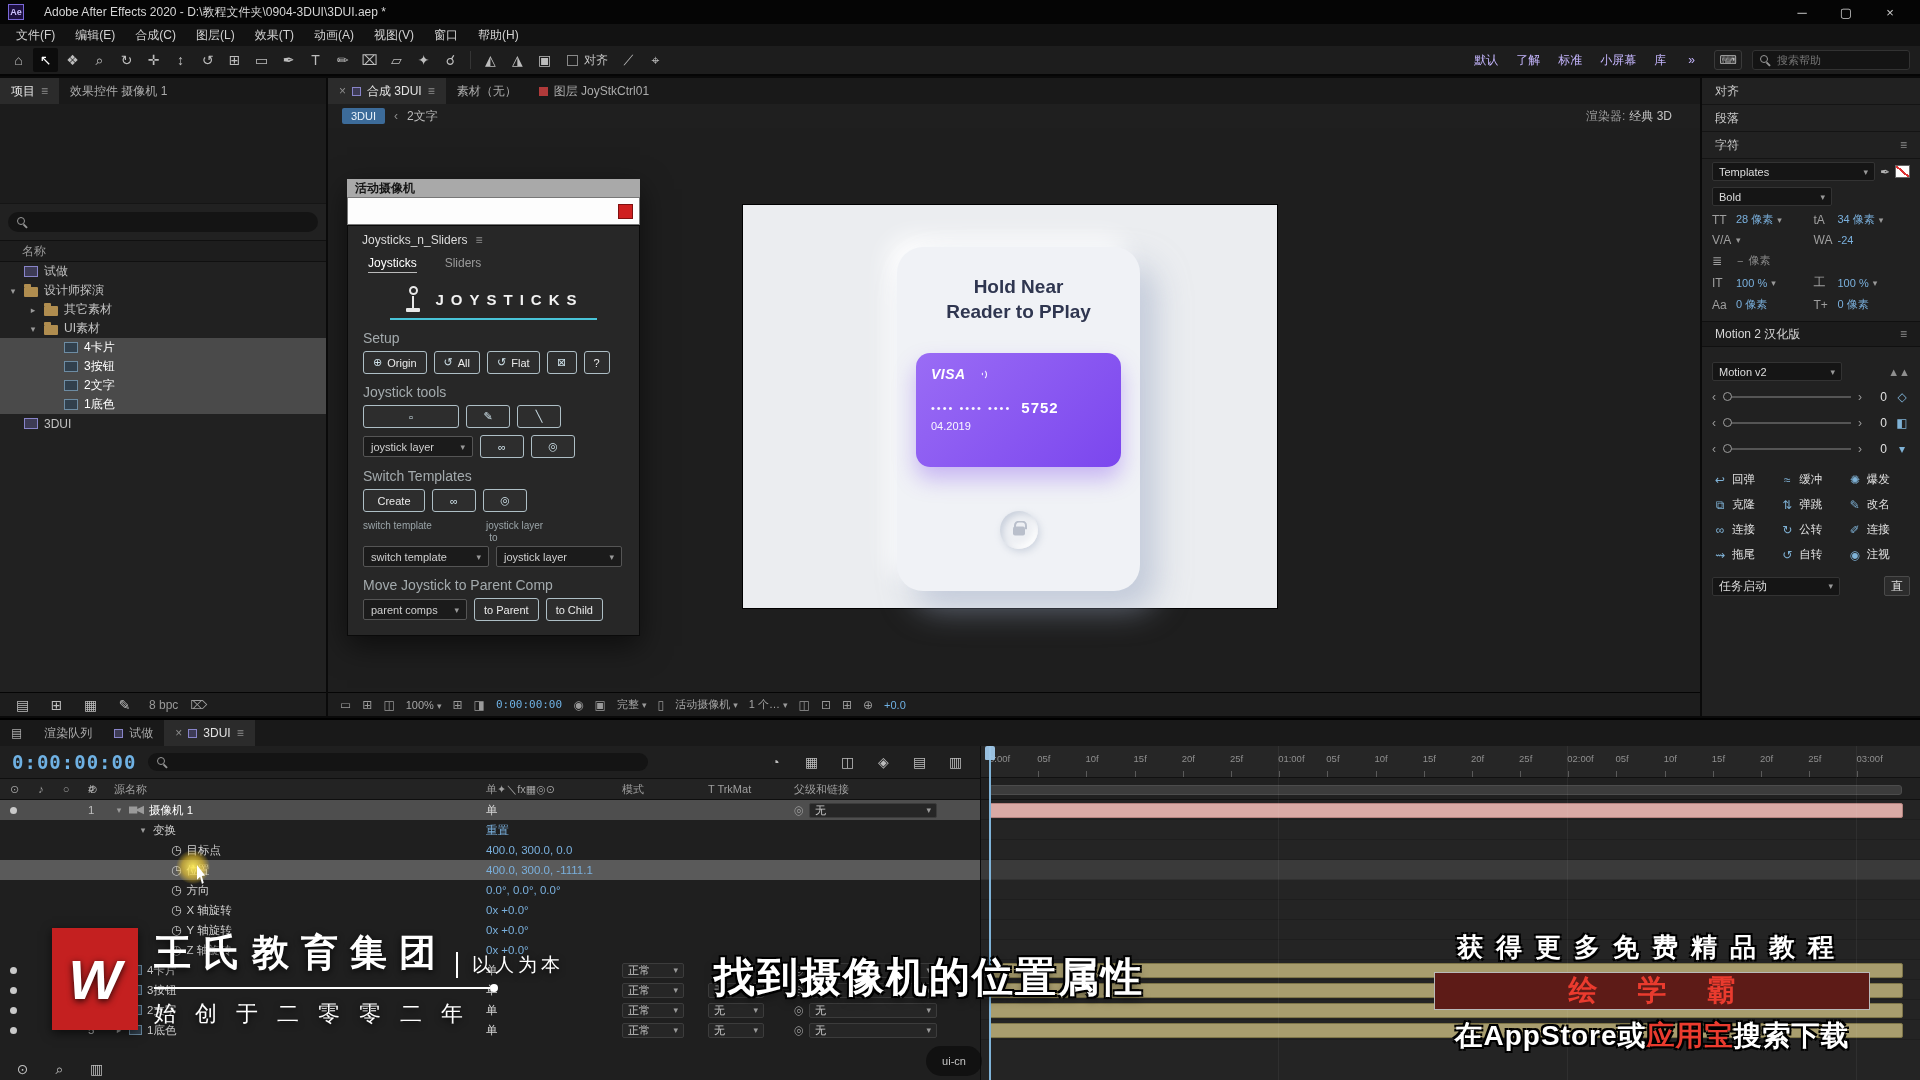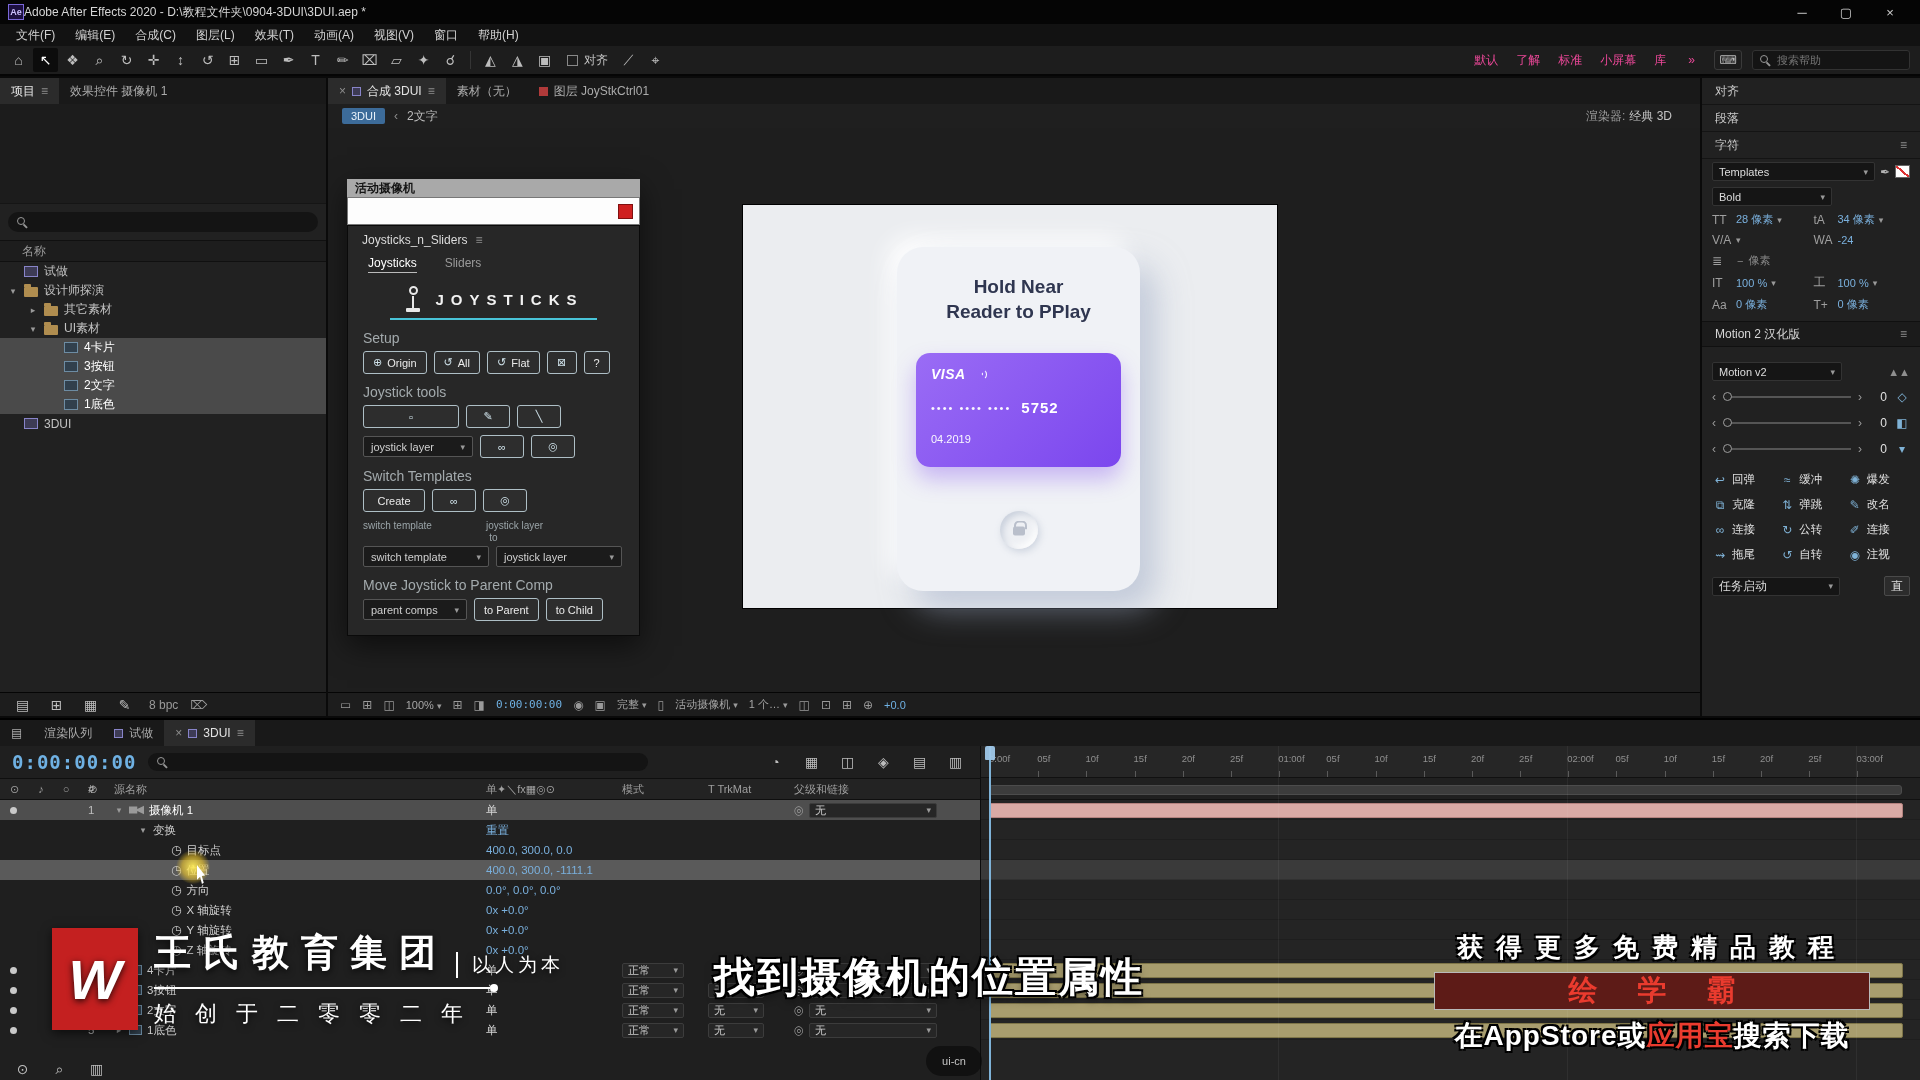--- a/index.html
+++ b/index.html
@@ -1,33 +1,33 @@
 <!DOCTYPE html>
 <html><head>
 <meta charset="utf-8">
 <style>
 *{margin:0;padding:0;box-sizing:border-box}
 html,body{width:1920px;height:1080px;overflow:hidden;background:#0a0a0a;
   font-family:"Liberation Sans","DejaVu Sans",sans-serif;font-size:12px;color:#c8c8c8}
 
-.titlebar{position:absolute;top:0;left:0;right:0;height:24px;background:#050505;display:flex;align-items:center;padding:0 8px;gap:0;z-index:10}
+.titlebar{position:absolute;top:0;left:0;right:0;height:24px;background:#050505;display:flex;align-items:center;padding:0 8px;gap:20px;z-index:10}
 .ae-badge{width:16px;height:16px;background:#1d1040;border:1px solid #7a68d8;color:#cfc3ff;font-size:9px;font-weight:bold;display:flex;align-items:center;justify-content:center;flex:none}
 .titlebar .title{color:#d6d6d6}
 .win-controls{margin-left:auto;display:flex}
 .win-btn{width:44px;height:24px;display:flex;align-items:center;justify-content:center;color:#cfcfcf;font-size:13px}
 .menubar{position:absolute;top:24px;left:0;right:0;height:22px;background:#121212;display:flex;align-items:center;padding:0 6px;z-index:10}
 .menu-item{padding:0 10px;color:#d2d2d2;height:22px;display:flex;align-items:center}
 .toolbar{position:absolute;top:46px;left:0;right:0;height:30px;background:#1d1d1d;border-bottom:2px solid #050505;display:flex;align-items:center;padding:0 6px;gap:2px;z-index:10}
 .tool{width:25px;height:24px;display:flex;align-items:center;justify-content:center;color:#bdbdbd;font-size:14px;border-radius:2px}
 .tool.active{background:#0c0c0c;color:#fff}
 .tb-sep{width:1px;height:18px;background:#353535;margin:0 5px}
 .snapbox{width:11px;height:11px;border:1px solid #888;margin:0 4px 0 8px}
 .snap-label{color:#c4c4c4}
 .tb-right{margin-left:auto;display:flex;align-items:center;gap:4px}
-.ws{padding:0 9px;color:#ec4899;height:24px;display:flex;align-items:center;gap:5px}
+.ws{padding:0 9px;color:#c4b5fd;height:24px;display:flex;align-items:center;gap:5px}
 .kb-btn{width:28px;height:20px;border:1px solid #3a3a3a;border-radius:3px;display:flex;align-items:center;justify-content:center;color:#bbb;margin:0 6px}
 .help-search{display:flex;align-items:center;gap:6px;background:#141414;border:1px solid #323232;border-radius:3px;height:20px;padding:0 7px;width:158px;margin-right:4px}
 .help-search input{background:transparent;border:none;outline:none;color:#aaa;width:110px;font-size:11px;font-family:inherit}
 .mag{position:relative;width:11px;height:11px;display:inline-block;flex:none}
 .mag::before{content:"";position:absolute;width:6px;height:6px;border:1.5px solid #979797;border-radius:50%;left:0;top:0}
 .mag::after{content:"";position:absolute;width:4.5px;height:1.5px;background:#979797;transform:rotate(45deg);left:6px;top:8px}
 
 .tabsbar{height:26px;display:flex;align-items:stretch;background:#191919;color:#ababab;font-size:12px}
 .ptab{padding:0 11px;display:flex;align-items:center;gap:6px}
 .ptab.active{background:#2b2b2b;color:#e4e4e4}
@@ -64,21 +64,21 @@
 .pcard{position:absolute;left:19px;top:106px;width:205px;height:114px;border-radius:14px;color:#fff;
   background:linear-gradient(135deg,#9a6cf5,#7b46ee);box-shadow:0 12px 22px rgba(123,70,238,.35);padding:13px 15px}
 .visa-row{display:flex;align-items:center;gap:9px}
 .visa{font-style:italic;font-weight:bold;font-size:14px;letter-spacing:.5px}
 .nfc{width:13px;height:13px;position:relative;display:inline-block}
 .nfc::before{content:"";position:absolute;inset:1px;border:1.6px solid rgba(255,255,255,.95);border-radius:50%;border-color:transparent #fff transparent transparent}
 .nfc::after{content:"";position:absolute;inset:4.5px;border:1.6px solid rgba(255,255,255,.95);border-radius:50%;border-color:transparent #fff transparent transparent}
 .cc-row{display:flex;align-items:center;margin-top:17px}
 .cc-dots{font-size:11px;letter-spacing:2px;opacity:.95}
 .cc-num{font-weight:bold;font-size:15px;margin-left:10px;letter-spacing:1px}
-.cc-exp{margin-top:17px;font-size:11px;opacity:.95}
+.cc-exp{margin-top:4px;font-size:11px;opacity:.95}
 .lockwrap{position:absolute;left:50%;bottom:42px;transform:translateX(-50%);width:38px;height:38px;border-radius:50%;background:#eef0f4;
   box-shadow:inset 3px 3px 6px rgba(166,177,198,.5),inset -3px -3px 6px #fff,2px 3px 7px rgba(166,177,198,.45)}
 .padlock{position:absolute;left:50%;top:50%;transform:translate(-50%,-38%);width:12px;height:9px;background:#b9bfcb;border-radius:2px}
 .padlock::before{content:"";position:absolute;left:1.5px;top:-6px;width:9px;height:7px;border:2px solid #b9bfcb;border-bottom:none;border-radius:5px 5px 0 0}
 .cfoot{position:absolute;bottom:0;left:0;right:0;height:24px;background:#1d1d1d;border-top:1px solid #050505;display:flex;align-items:center;gap:11px;padding:0 12px;color:#a6a6a6;font-size:11px}
 .cfoot .tc{color:#6fb1e3;font-family:"DejaVu Sans Mono",monospace}
 .cfoot .blue{color:#6fb1e3}
 .cficon{color:#9a9a9a;font-size:12px}
 
 .joy{position:absolute;left:19px;top:51px;width:293px;z-index:6;box-shadow:0 10px 28px rgba(0,0,0,.55)}

